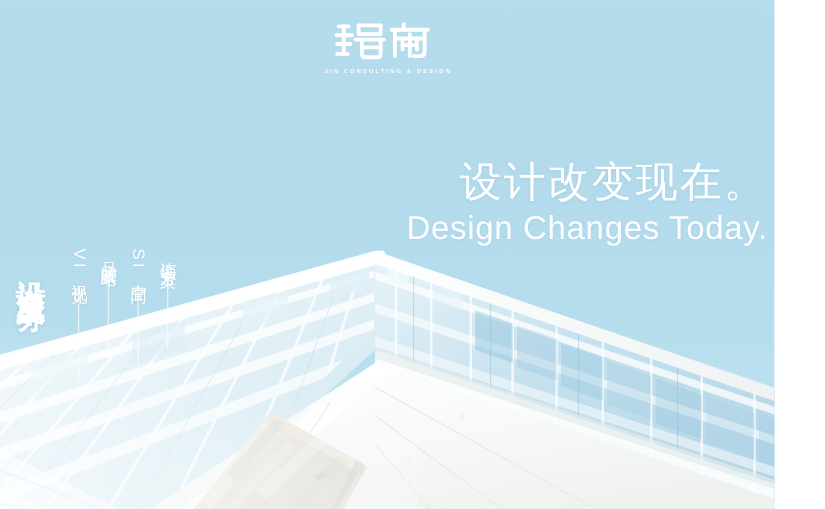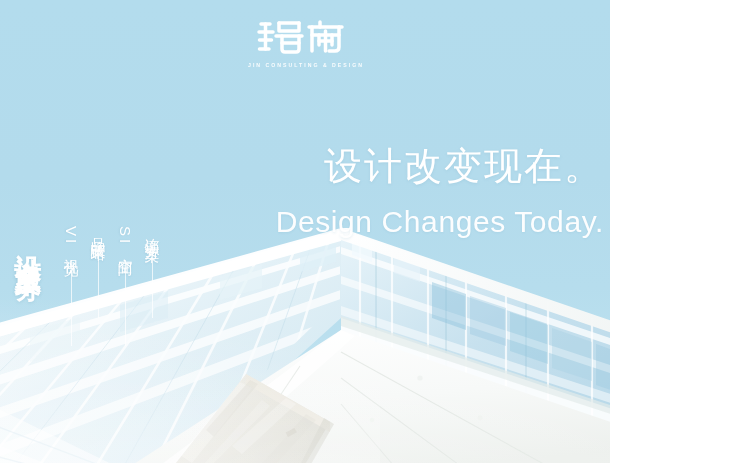--- a/index.html
+++ b/index.html
@@ -1,20 +1,20 @@
 <!DOCTYPE html>
 <html><head>
 <meta charset="utf-8">
 <style>
   html,body{margin:0;padding:0;background:#fff;}
   body{font-family:"Liberation Sans","DejaVu Sans",sans-serif;}
 
   .stage{
     position:relative;
-    width:610px;height:463px;
+    width:704px;height:463px;
     overflow:hidden;
     background:linear-gradient(180deg,#b3dced 0%,#b3dbec 38%,#b6dded 62%,#bfe2f0 86%,#c6e5f2 100%);
   }
 
   
   .photo{position:absolute;inset:0;}
   .photo svg{display:block;width:750px;height:463px;}
 
   
   .logo-block{
@@ -47,21 +47,21 @@
   }
   .headline .cn{
     font-size:38px;
     line-height:1.08;
     font-weight:300;
     letter-spacing:2px;
     white-space:nowrap;
     text-shadow:0 1px 3px rgba(120,170,195,.22);
   }
   .headline .en{
-    margin-top:18px;
+    margin-top:4px;
     font-size:30px;
     line-height:1.12;
     font-weight:300;
     letter-spacing:.6px;
     white-space:nowrap;
     color:#ffffff;
     opacity:.97;
     text-shadow:0 1px 3px rgba(120,170,195,.2);
   }
 

